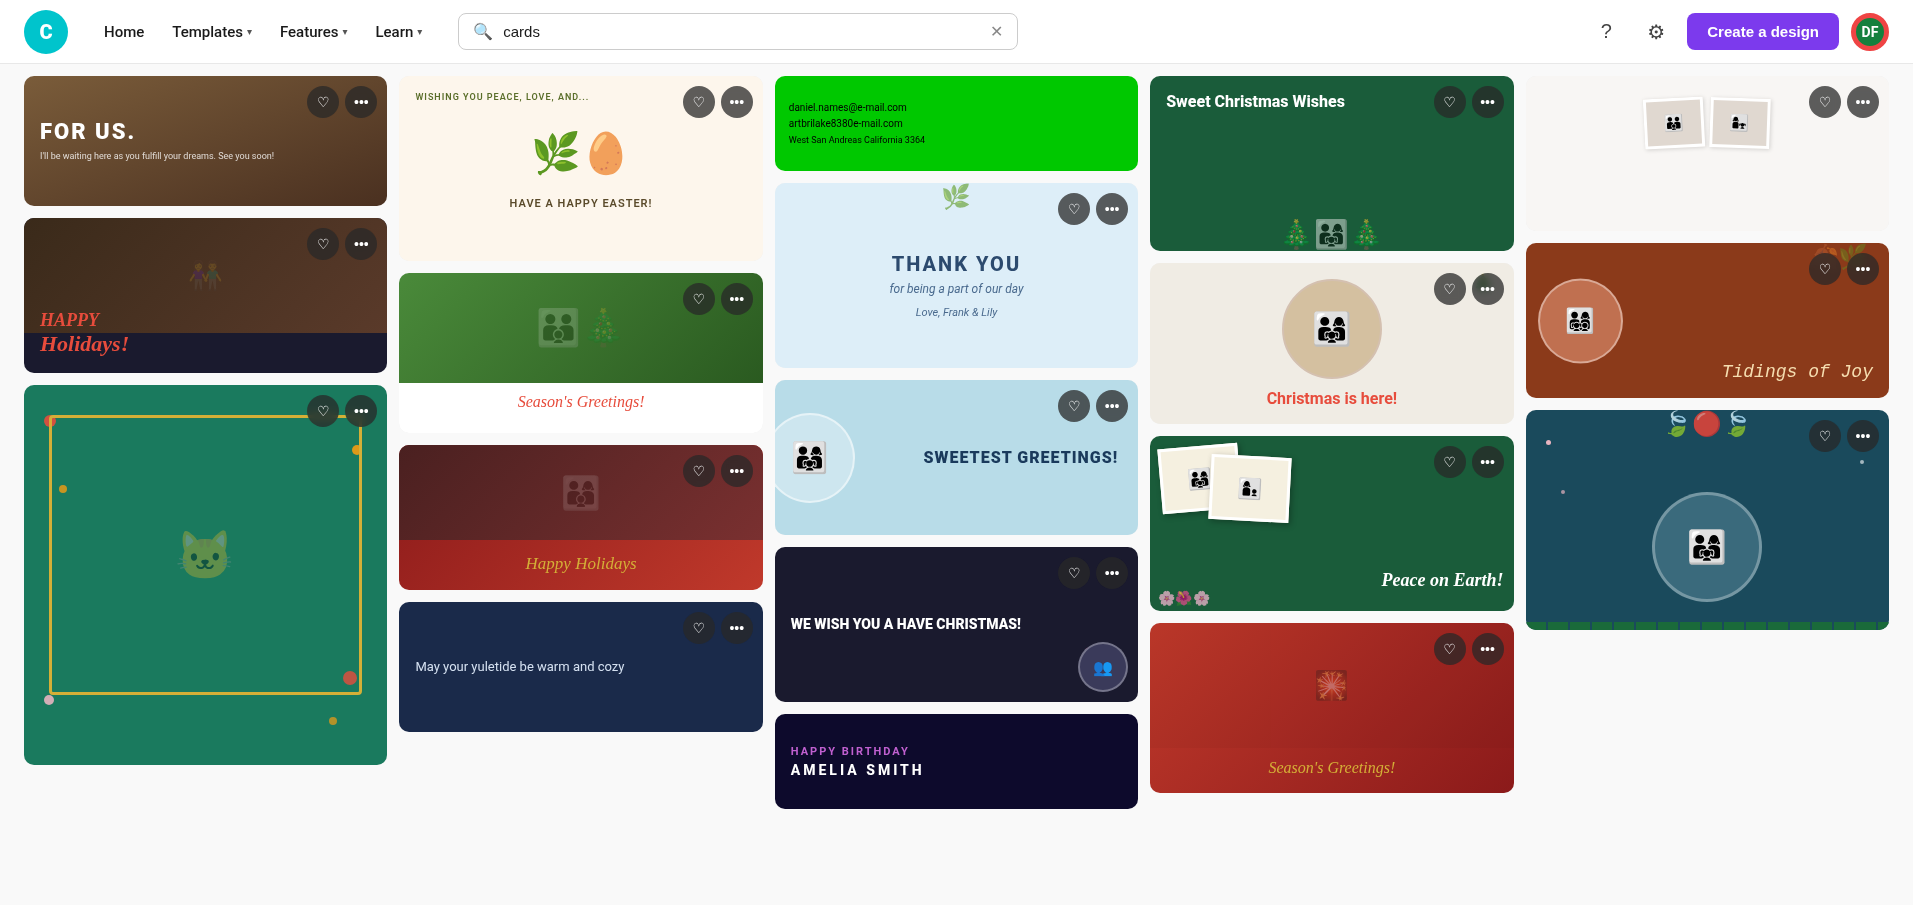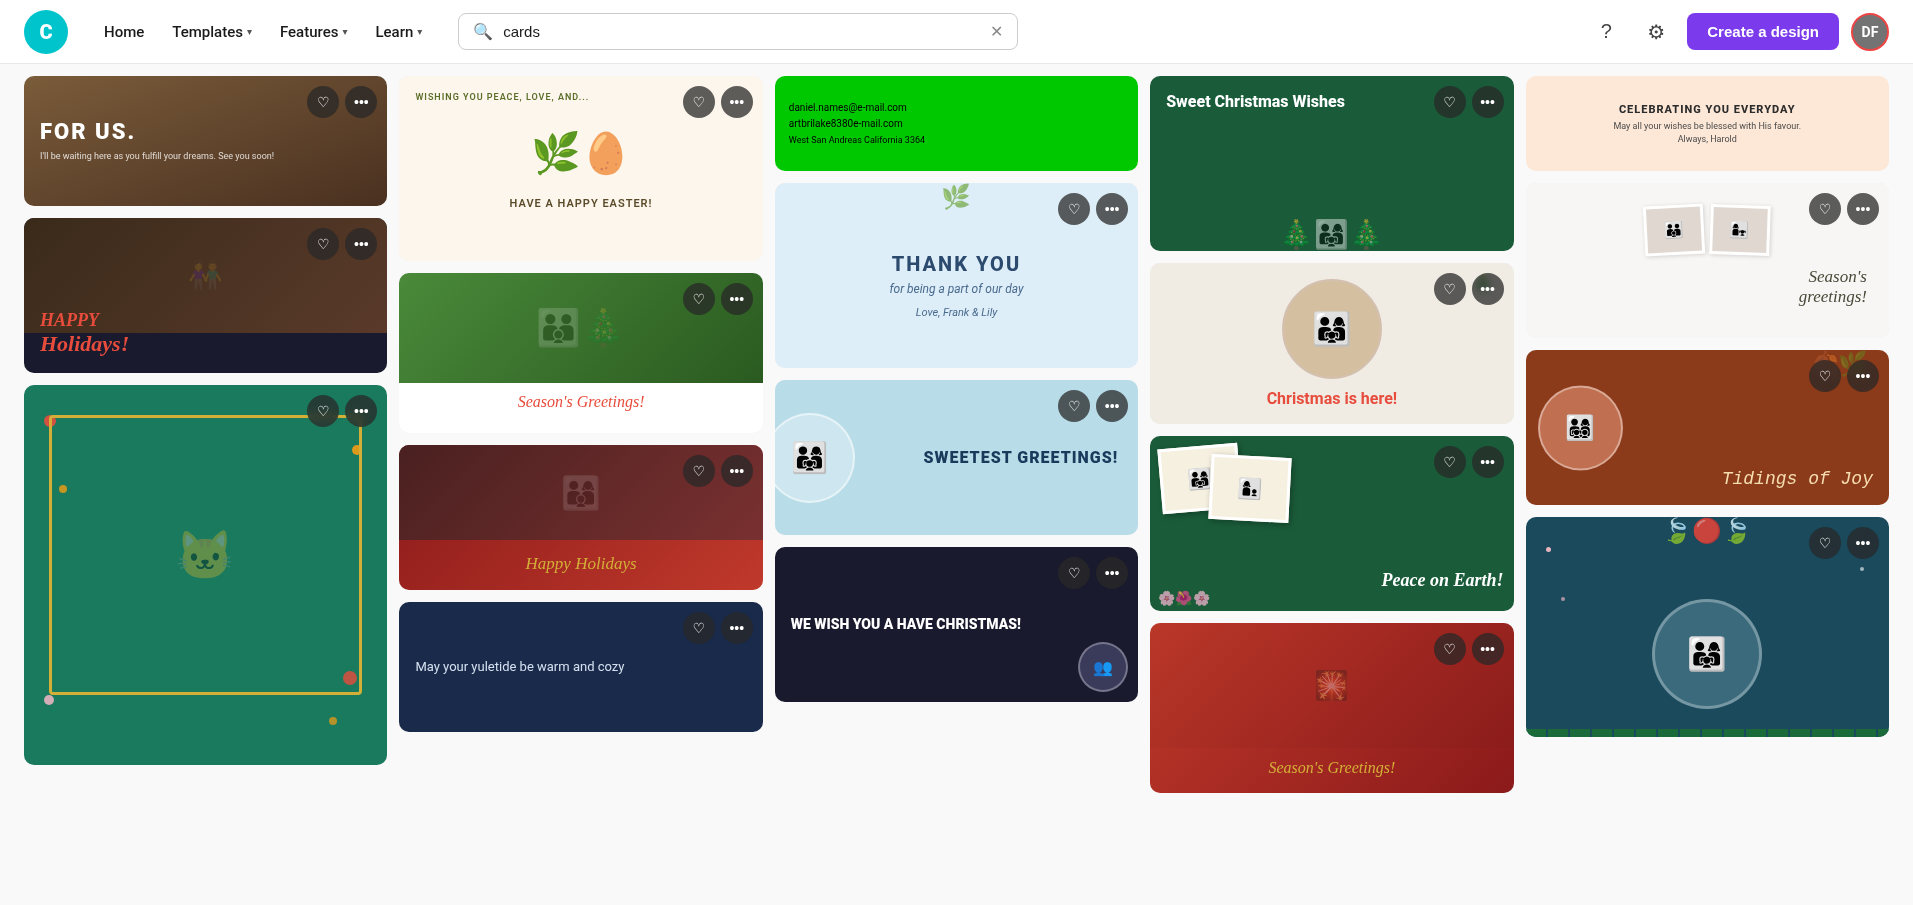--- a/index.html
+++ b/index.html
@@ -100,29 +100,29 @@
       padding: 10px 20px;
       font-size: 15px;
       font-weight: 600;
       cursor: pointer;
       white-space: nowrap;
     }
     .avatar {
       width: 38px;
       height: 38px;
       border-radius: 50%;
-      background: #737373;
+      background: #15803d;
       color: #fff;
       display: flex;
       align-items: center;
       justify-content: center;
       font-weight: 700;
       font-size: 14px;
       cursor: pointer;
-      border: 2px solid #ef4444;
+      border: 5px solid #ef4444;
     }
 
     
     .main-content {
       padding: 12px 24px;
       background: #f9f9f9;
       min-height: calc(100vh - 64px);
     }
     .card-grid {
       columns: 5;
@@ -358,20 +358,29 @@
         <div style="position:absolute; bottom:10px; right:10px; width:50px; height:50px; border-radius:50%; overflow:hidden; border:2px solid rgba(255,255,255,0.3); display:flex; align-items:center; justify-content:center; background:#3a3a5a;">
           <div style="font-size:16px;">👥</div>
         </div>
       </div>
       <div class="card-actions">
         <button class="card-action-btn">♡</button>
         <button class="card-action-btn">•••</button>
       </div>
     </div>
 
+    <div class="card">
+      <div style="background:#0d0a2c; min-height:95px; padding:14px 16px; display:flex; flex-direction:column; justify-content:center;">
+        <div style="color:#c060d0; font-size:11px; letter-spacing:2px; font-weight:700;">HAPPY BIRTHDAY</div>
+        <div style="color:#fff; font-size:14px; letter-spacing:3px; font-weight:800; margin-top:4px;">AMELIA SMITH</div>
+      </div>
+      <div class="card-actions">
+        
+      </div>
+    </div>
 
     <div class="card">
       <div style="background:#1a5c3a; min-height:175px; padding:16px; position:relative; overflow:hidden;">
         <div style="color:#fff; font-size:16px; font-weight:800; line-height:1.3; position:relative; z-index:2;">Sweet Christmas Wishes</div>
 
         <div style="position:absolute; bottom:0; left:0; right:0; height:90px; display:flex; align-items:flex-end; justify-content:center; font-size:28px; opacity:0.5;">🎄👨‍👩‍👧🎄</div>
       </div>
       <div class="card-actions">
         <button class="card-action-btn">♡</button>
         <button class="card-action-btn">•••</button>
@@ -411,36 +420,28 @@
       <div style="background:linear-gradient(135deg,#c0392b,#8b1a1a); min-height:170px; padding:16px; display:flex; flex-direction:column; align-items:center; justify-content:flex-end; position:relative; overflow:hidden;">
         <div style="position:absolute; top:0; left:0; right:0; bottom:45px; background:rgba(0,0,0,0.1); display:flex; align-items:center; justify-content:center; font-size:28px; opacity:0.3;">🎇</div>
         <div style="color:#d4af37; font-family:Georgia,serif; font-style:italic; font-size:16px; position:relative; z-index:2;">Season's Greetings!</div>
       </div>
       <div class="card-actions">
         <button class="card-action-btn">♡</button>
         <button class="card-action-btn">•••</button>
       </div>
     </div>
 
-    <div class="card">
-      <div style="background:#fde8d8; min-height:95px; padding:12px 14px; display:flex; flex-direction:column; align-items:center; justify-content:center; text-align:center;">
-        <div style="color:#2c2c2c; font-size:11px; font-weight:800; letter-spacing:1px;">CELEBRATING YOU EVERYDAY</div>
-        <div style="color:#4a4a4a; font-size:9px; margin-top:4px; line-height:1.4;">May all your wishes be blessed with His favour.</div>
-        <div style="color:#4a4a4a; font-size:9px; margin-top:2px;">Always, Harold</div>
-      </div>
-    </div>
 
     <div class="card">
       <div style="background:#f8f6f4; min-height:155px; padding:14px; position:relative; overflow:hidden;">
 
         <div style="display:flex; gap:6px; justify-content:center; padding:8px 0 4px;">
           <div style="width:60px; height:50px; background:#e0d8d0; border:3px solid #fff; box-shadow:1px 1px 4px rgba(0,0,0,0.15); display:flex; align-items:center; justify-content:center; font-size:16px; transform:rotate(-3deg);">👪</div>
           <div style="width:60px; height:50px; background:#e0d8d0; border:3px solid #fff; box-shadow:1px 1px 4px rgba(0,0,0,0.15); display:flex; align-items:center; justify-content:center; font-size:16px; transform:rotate(2deg);">👩‍👧</div>
         </div>
-        <div style="color:#4a4a3a; font-family:Georgia,serif; font-style:italic; font-size:17px; text-align:right; margin-top:8px; padding-right:8px;">Season's<br>greetings!</div>
       </div>
       <div class="card-actions">
         <button class="card-action-btn">♡</button>
         <button class="card-action-btn">•••</button>
       </div>
     </div>
 
     <div class="card">
       <div style="background:#8b3a1a; min-height:155px; padding:16px; display:flex; flex-direction:column; align-items:flex-end; justify-content:flex-end; position:relative; overflow:hidden;">
 

